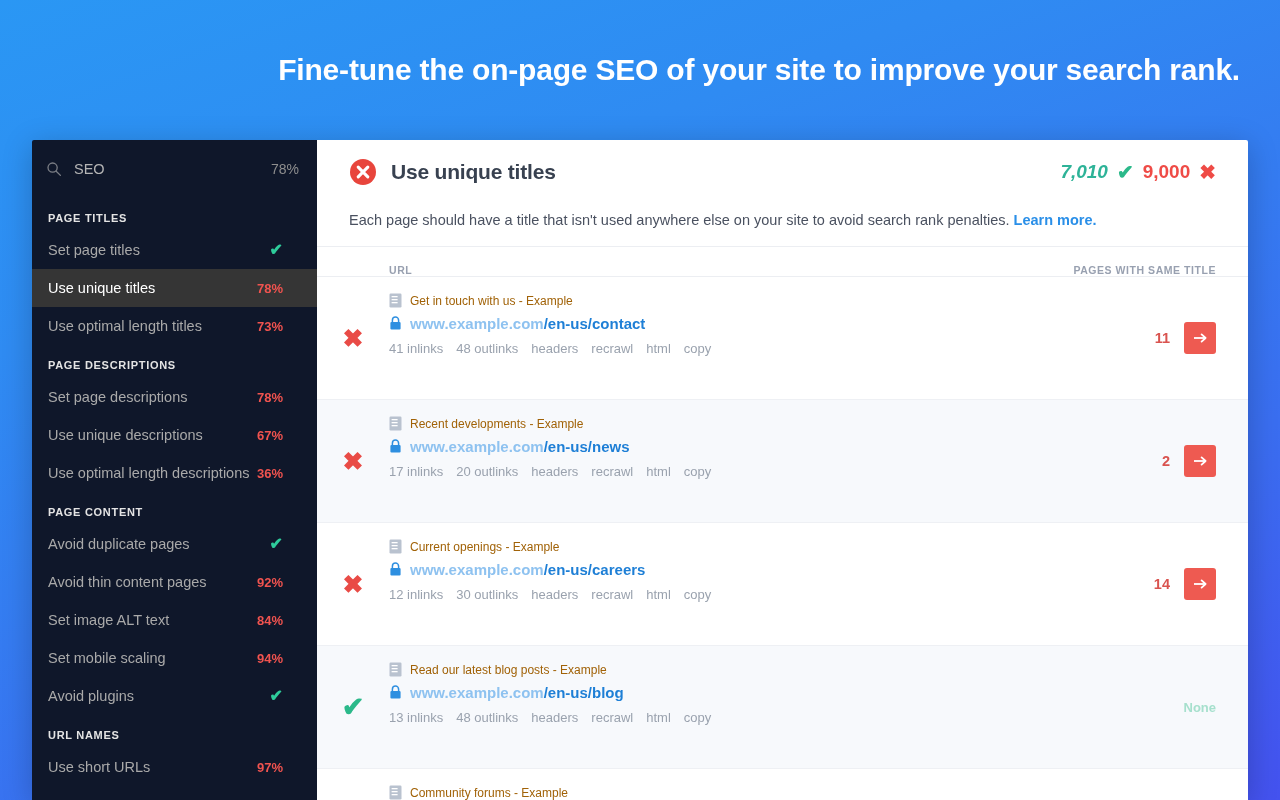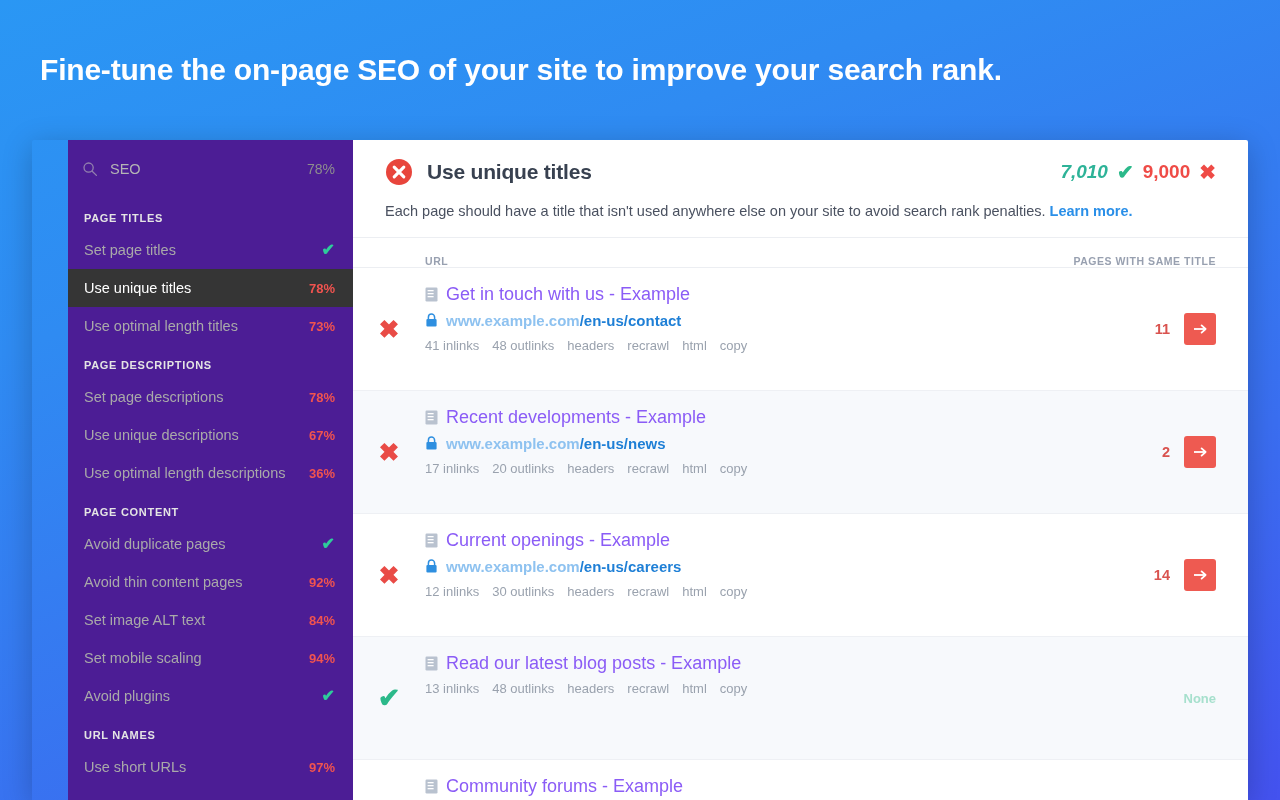--- a/index.html
+++ b/index.html
@@ -9,21 +9,21 @@
   body {
     font-family: "Liberation Sans", sans-serif;
     background: linear-gradient(160deg, #2a97f4 0%, #2f8bf2 28%, #3a6ef0 70%, #4452ef 100%);
   }
 
   
   .banner {
     height: 140px;
     display: flex;
     align-items: center;
-    justify-content: flex-start;
+    justify-content: flex-end;
     padding: 0 40px;
   }
   .banner-title {
     color: #ffffff;
     font-size: 30px;
     font-weight: bold;
     letter-spacing: -0.2px;
     text-align: center;
     white-space: nowrap;
   }
@@ -38,25 +38,24 @@
     display: flex;
     overflow: hidden;
     border-radius: 2px 2px 0 0;
     box-shadow: 0 6px 30px rgba(0,0,0,.22);
   }
 
   
   .sidebar {
     width: 285px;
     flex: 0 0 285px;
-    background: #4c1d95;
+    background: #0f172a;
     color: #b9b9b9;
     overflow: hidden;
     position: relative;
-    margin-left: 36px;
   }
   .search-row {
     height: 58px;
     display: flex;
     align-items: center;
     padding: 0 18px 0 14px;
     gap: 12px;
   }
   .search-icon { width: 16px; height: 16px; flex: 0 0 16px; opacity: .62; }
   .search-value {
@@ -70,21 +69,21 @@
     font-size: 11px;
     font-weight: bold;
     letter-spacing: .7px;
     color: #e4e4e4;
     padding: 14px 16px 7px 16px;
   }
   .nav-item {
     height: 38px;
     display: flex;
     align-items: center;
-    padding: 0 18px 0 16px;
+    padding: 0 34px 0 16px;
     font-size: 14.5px;
     color: #a9a9a9;
     cursor: pointer;
   }
   .nav-item.active {
     background: #353535;
     color: #ffffff;
   }
   .nav-label { flex: 1; white-space: nowrap; }
   .nav-pct { font-size: 13px; font-weight: bold; color: #f0534f; }
@@ -115,21 +114,21 @@
     letter-spacing: -0.2px;
     flex: 1;
   }
   .scores { display: flex; align-items: center; gap: 9px; }
   .score-pass { font-size: 19px; font-weight: bold; color: #2eb398; font-style: italic; }
   .score-fail { font-size: 19px; font-weight: bold; color: #ef4b46; }
   .tick-big { color: #2bb98a; font-size: 20px; font-weight: bold; line-height: 1; }
   .cross-big { color: #ef4b46; font-size: 20px; font-weight: bold; line-height: 1; }
 
   .panel-desc {
-    margin-top: 17px;
+    margin-top: 26px;
     font-size: 14.5px;
     color: #4a5160;
     padding-bottom: 18px;
   }
   .learn-more {
     color: #2a8fe8;
     font-weight: bold;
     text-decoration: none;
   }
 
@@ -165,21 +164,21 @@
     display: flex; align-items: center; justify-content: center;
     align-self: center;
   }
   .row-cross { color: #e94b46; font-size: 25px; font-weight: bold; line-height: 1; }
   .row-tick { color: #2bb98a; font-size: 27px; font-weight: bold; line-height: 1; }
 
   .row-main { flex: 1; min-width: 0; padding-top: 2px; }
 
   .r-title-line { display: flex; align-items: center; gap: 8px; }
   .doc-icon { width: 13px; height: 15px; flex: 0 0 13px; }
-  .r-title { font-size: 18px; color: #8b5cf6; }
+  .r-title { font-size: 12px; color: #a16207; }
 
   .r-url-line {
     display: flex;
     align-items: flex-start;
     gap: 8px;
     margin-top: 6px;
   }
   .lock-icon { width: 13px; height: 15px; flex: 0 0 13px; margin-top: 2px; }
   .r-url { font-size: 15px; font-weight: bold; line-height: 20px; }
   .url-host { color: #8ec2f0; font-weight: bold; }
@@ -450,20 +449,27 @@
           <div class="row-main">
             <div class="r-title-line">
               <span class="doc-icon"><svg viewBox="0 0 13 15" width="13" height="15">
                   <rect x="0.5" y="0.5" width="12" height="14" rx="1.2" fill="#b9c2cf"></rect>
                   <rect x="2.6" y="3" width="6" height="1.3" fill="#ffffff"></rect>
                   <rect x="2.6" y="6" width="6" height="1.3" fill="#ffffff"></rect>
                   <rect x="2.6" y="9" width="6" height="1.3" fill="#ffffff"></rect>
                 </svg></span>
               <span class="r-title">Read our latest blog posts - Example</span>
             </div>
+            <div class="r-url-line">
+              <span class="lock-icon"><svg viewBox="0 0 13 15" width="13" height="15">
+                  <path d="M3.4 6.2 V4.2 a3.1 3.1 0 0 1 6.2 0 V6.2" fill="none" stroke="#2e8fe0" stroke-width="1.5"></path>
+                  <rect x="1.4" y="6" width="10.2" height="7.6" rx="1.1" fill="#2e8fe0"></rect>
+                </svg></span>
+              <span class="r-url"><span class="url-host">www.example.com</span><span class="url-path">/en-us/blog</span></span>
+            </div>
             <div class="r-actions">
               <span class="act">13 inlinks</span>
               <span class="act">48 outlinks</span>
               <span class="act">headers</span>
               <span class="act">recrawl</span>
               <span class="act">html</span>
               <span class="act">copy</span>
             </div>
           </div>
           <div class="row-right">

